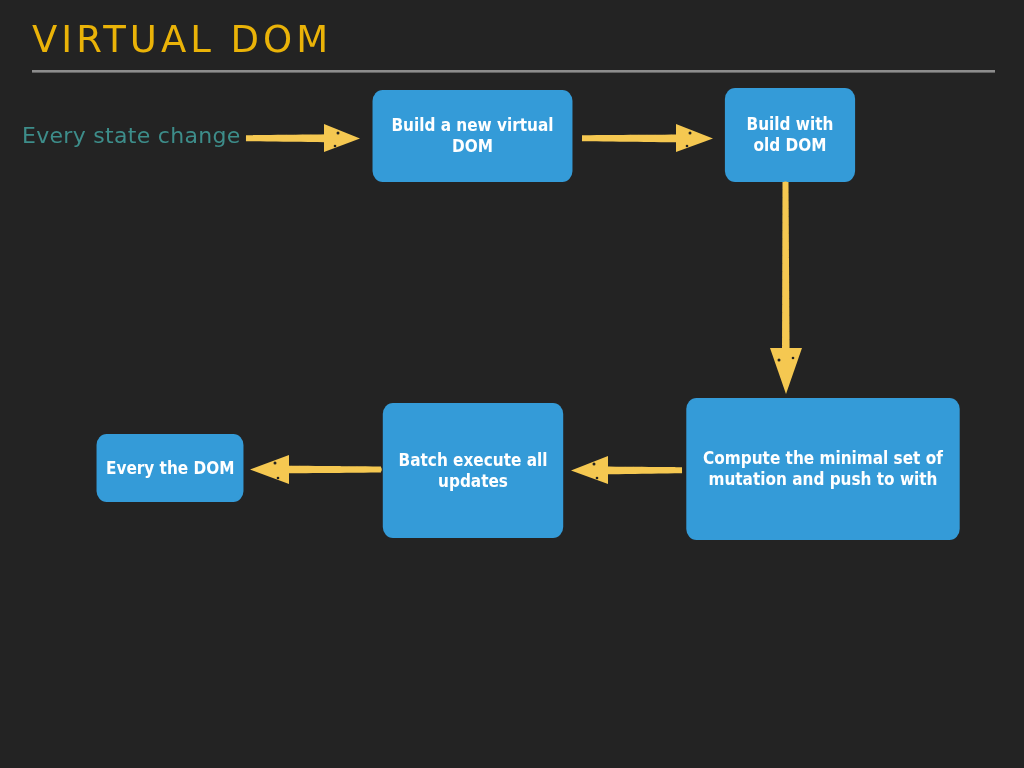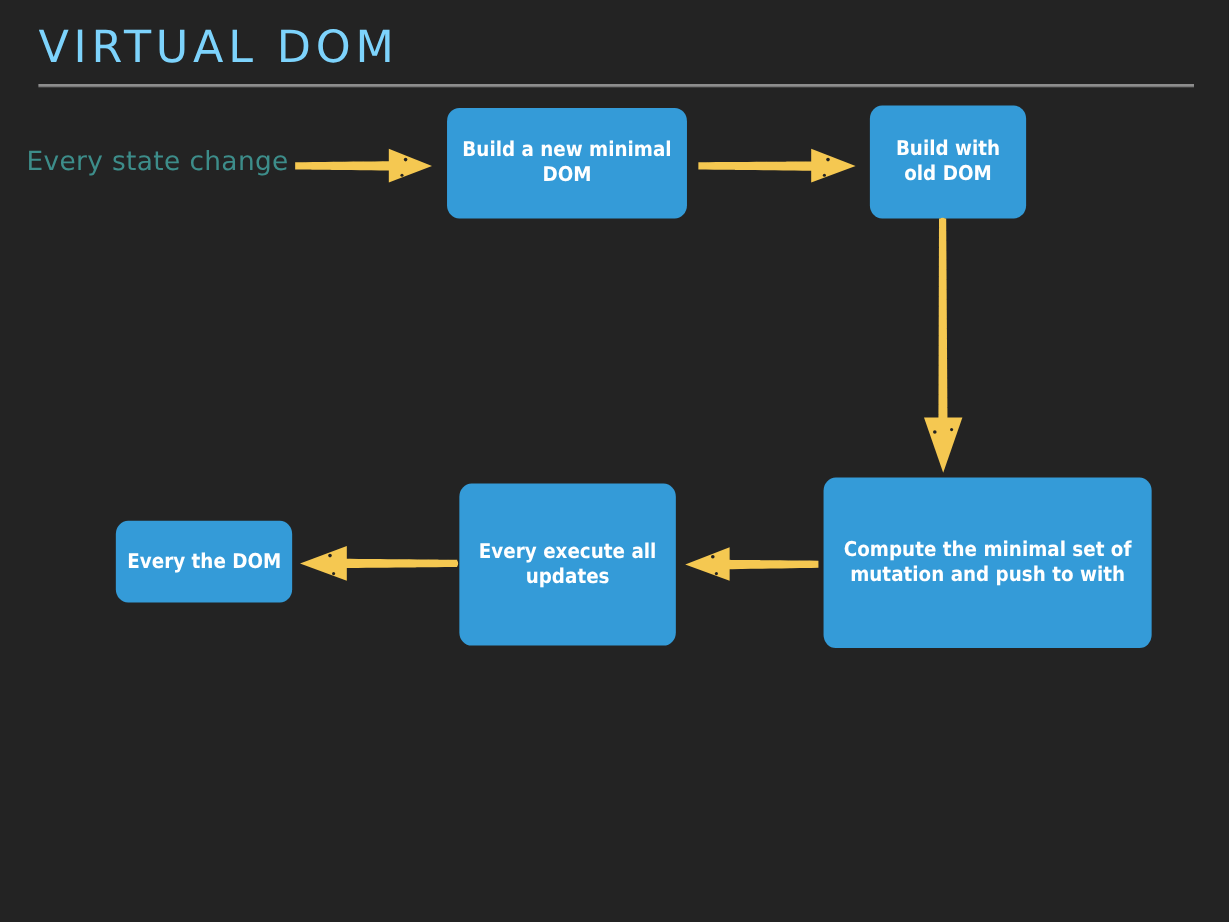--- a/index.html
+++ b/index.html
@@ -18,21 +18,21 @@
 
   
   .slide-title {
     position: absolute;
     left: 32px;
     top: 18px;
     font-family: "DejaVu Sans", sans-serif;
     font-size: 37px;
     font-weight: 400;
     letter-spacing: 4px;
-    color: #7dd3fc;
+    color: #eab308;
     white-space: nowrap;
   }
   .title-rule {
     position: absolute;
     left: 32px;
     top: 70px;
     width: 963px;
     height: 3px;
     background: linear-gradient(to bottom, #8d8d8d 0%, #8d8d8d 55%, #4a4a4a 100%);
   }
@@ -85,21 +85,21 @@
   <div class="arrow" style="left:246px; top:121px;">
     <svg width="122" height="34" viewBox="0 0 122 34">
       <path d="M0 17.2 L84 16.3 L84 14.4 L84 19.8 L84 18.2 Z" fill="none" stroke="#f5c851" stroke-width="6" stroke-linecap="round" stroke-dasharray="7 1.2"></path>
       <path d="M78 3 L78 31 L114 17.4 Z" fill="#f5c851"></path>
       <circle cx="92" cy="12" r="1.5" fill="#232323"></circle>
       <circle cx="89" cy="25" r="1.3" fill="#232323"></circle>
     </svg>
   </div>
 
   <div class="node" style="left:365px; top:90px; width:215px; height:92px;">
-    <span>Build a new minimal DOM</span>
+    <span>Build a new virtual DOM</span>
   </div>
 
   <div class="arrow" style="left:582px; top:121px;">
     <svg width="140" height="34" viewBox="0 0 140 34">
       <path d="M0 17.2 L100 16.5 L100 18.4 Z" fill="none" stroke="#f5c851" stroke-width="6" stroke-linecap="round" stroke-dasharray="7 1.2"></path>
       <path d="M94 3 L94 31 L131 17.4 Z" fill="#f5c851"></path>
       <circle cx="108" cy="12" r="1.5" fill="#232323"></circle>
       <circle cx="105" cy="25" r="1.3" fill="#232323"></circle>
     </svg>
   </div>
@@ -124,21 +124,21 @@
   <div class="arrow" style="left:566px; top:453px;">
     <svg width="116" height="34" viewBox="0 0 116 34">
       <path d="M116 17.2 L36 16.5 L36 18.4 Z" fill="none" stroke="#f5c851" stroke-width="6" stroke-linecap="round" stroke-dasharray="7 1.2"></path>
       <path d="M42 3 L42 31 L5 17.4 Z" fill="#f5c851"></path>
       <circle cx="28" cy="11" r="1.5" fill="#232323"></circle>
       <circle cx="31" cy="25" r="1.3" fill="#232323"></circle>
     </svg>
   </div>
 
   <div class="node" style="left:376px; top:403px; width:194px; height:135px;">
-    <span>Every execute all updates</span>
+    <span>Batch execute all updates</span>
   </div>
 
   <div class="arrow" style="left:245px; top:451px;">
     <svg width="136" height="34" viewBox="0 0 136 34">
       <path d="M136 18.5 L38 17.6 L38 19.4 Z" fill="none" stroke="#f5c851" stroke-width="6" stroke-linecap="round" stroke-dasharray="7 1.2"></path>
       <path d="M44 4 L44 33 L5 18.6 Z" fill="#f5c851"></path>
       <circle cx="30" cy="12" r="1.5" fill="#232323"></circle>
       <circle cx="33" cy="27" r="1.3" fill="#232323"></circle>
     </svg>
   </div>

